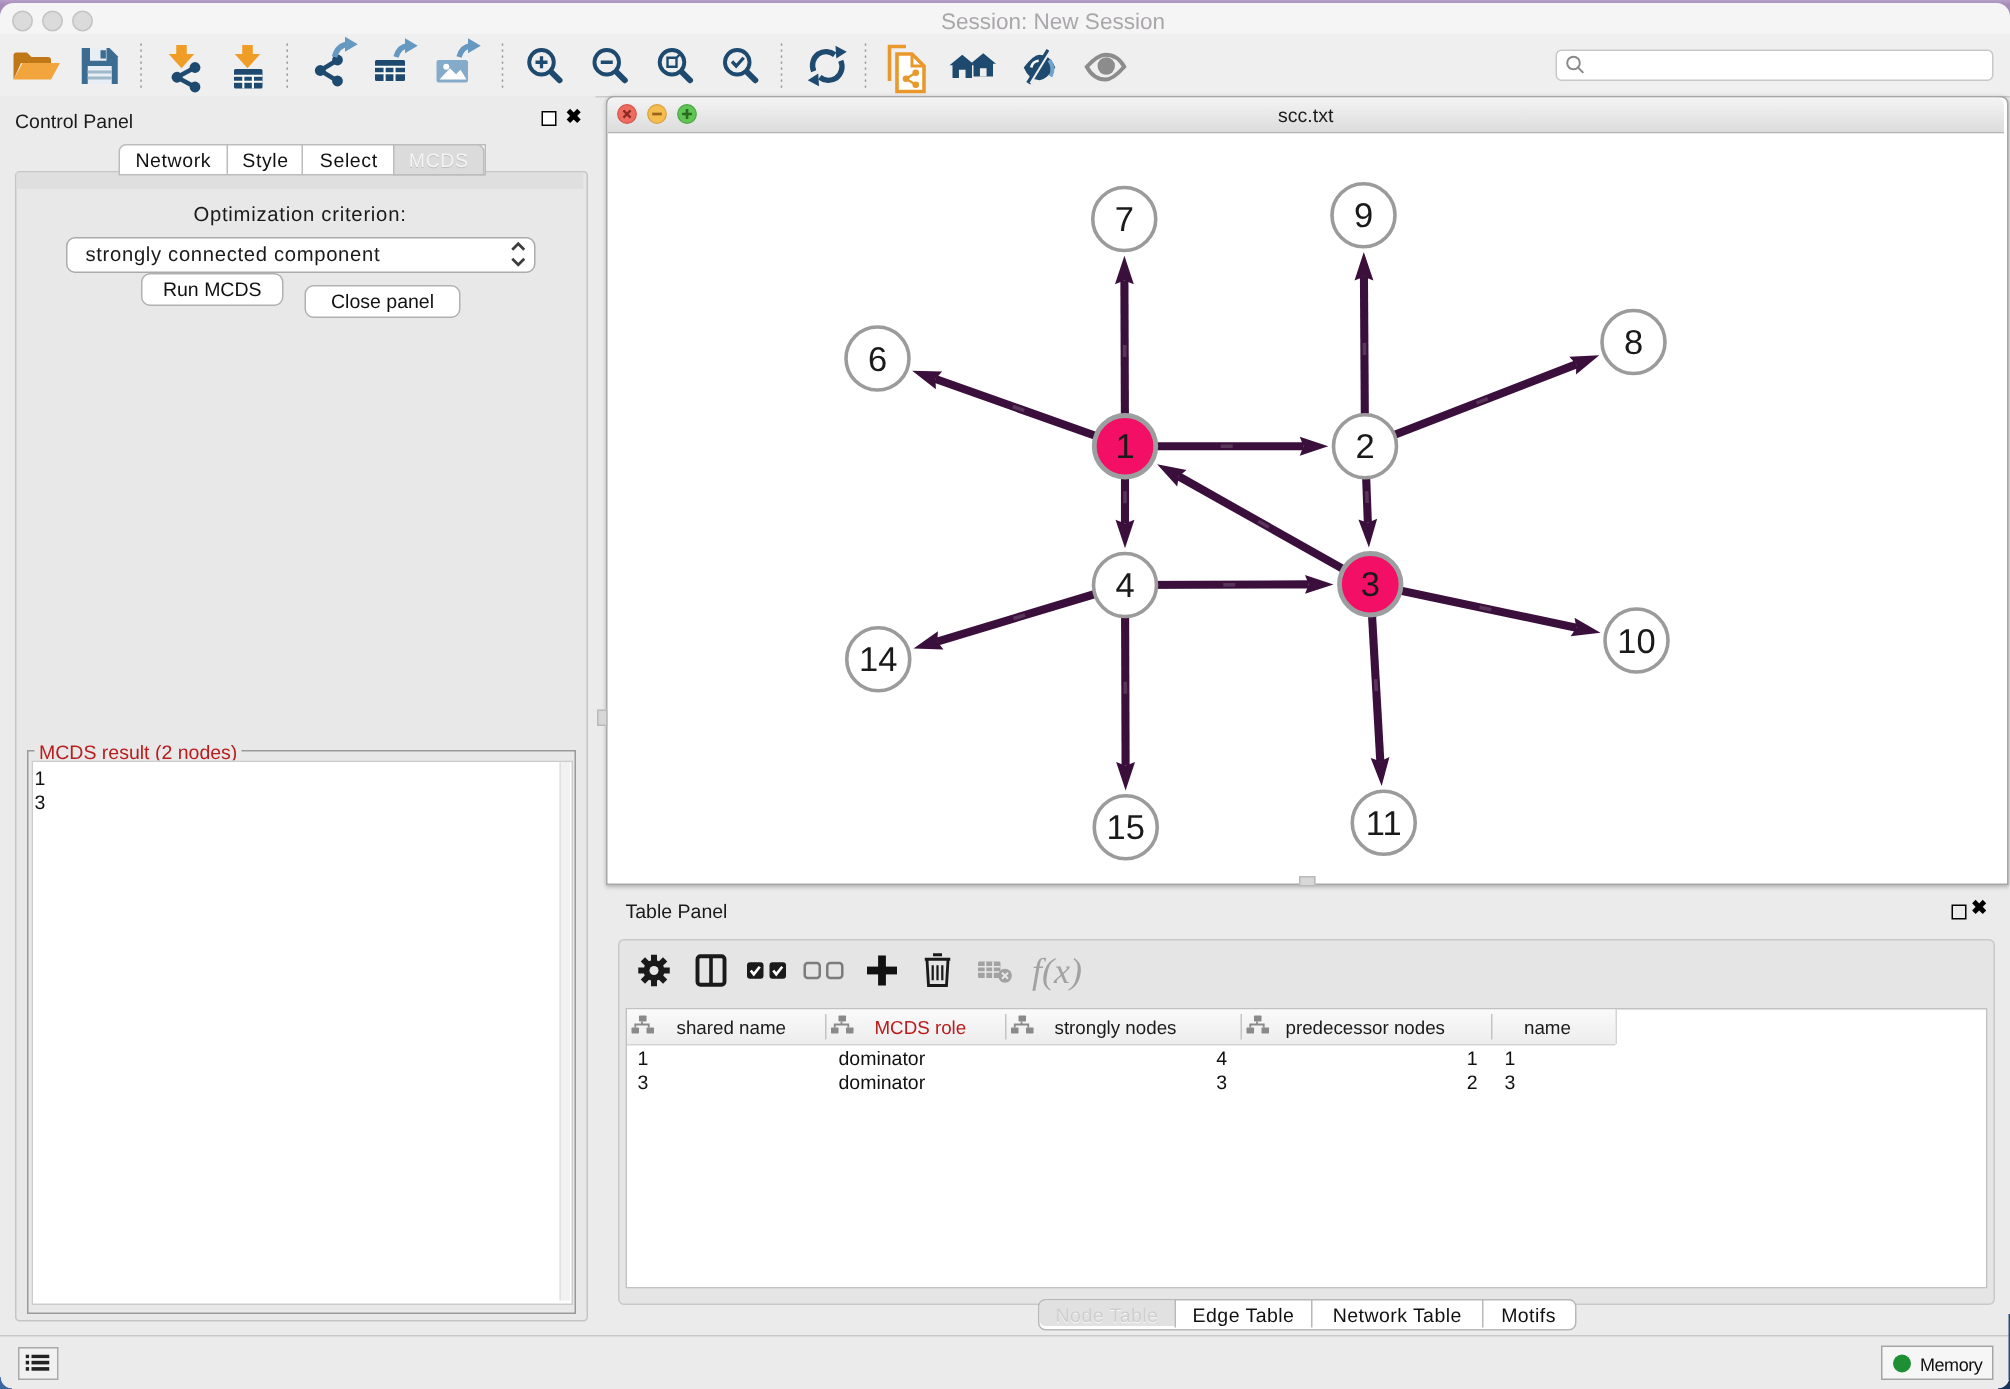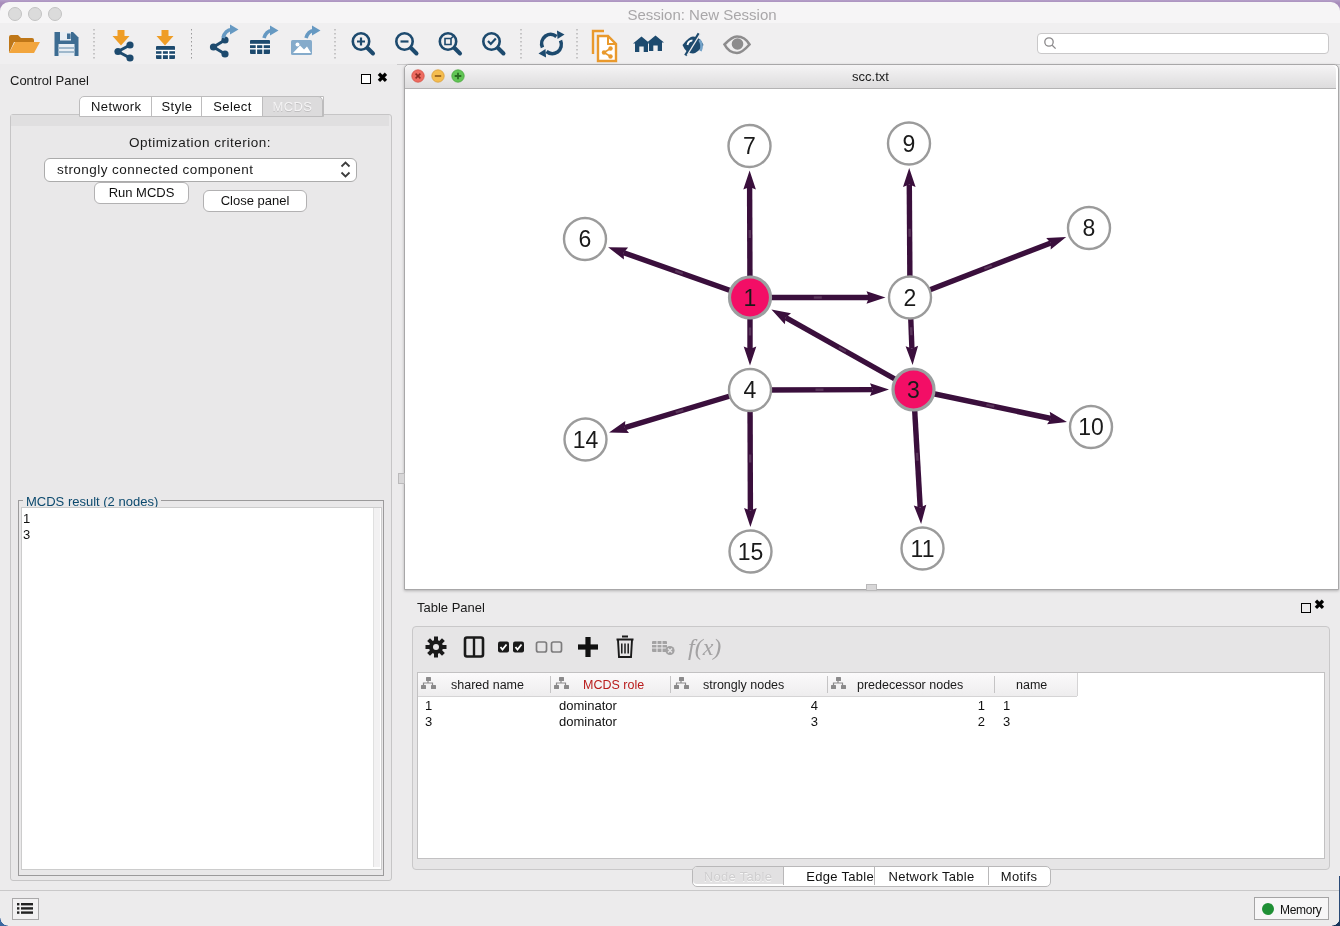--- a/index.html
+++ b/index.html
@@ -169,36 +169,36 @@
 <div class="abs" style="left:361px;top:74px;width:8px;height:8px;border:1.6px solid #000;background:#fff;"></div>
 <div class="abs" style="left:377px;top:70px;font-size:13px;font-weight:bold;color:#000;">✖</div>
 
 <div class="abs" style="left:10px;top:114px;width:380px;height:765px;background:#e9e8e9;border:1px solid #c6c5c6;border-radius:3px;"></div>
 <div class="abs" style="left:11px;top:115px;width:378px;height:11px;background:#e0dfe0;"></div>
 
 <div class="abs" style="left:79px;top:96px;width:243px;height:19px;background:#fff;border:1px solid #bdbcbd;border-radius:5px 0 0 0;"></div>
 <div class="abs" style="left:262px;top:96px;width:59px;height:19px;background:#dcdbdc;border:1px solid #bdbcbd;border-radius:0 5px 0 0;"></div>
 <div class="abs" style="left:151px;top:96px;width:1px;height:20px;background:#bdbcbd;"></div>
 <div class="abs" style="left:201px;top:96px;width:1px;height:20px;background:#bdbcbd;"></div>
-<div class="abs" style="left:79px;top:99px;width:73px;text-align:left;font-size:13px;letter-spacing:0.4px;color:#111;padding-left:12px;">Network</div>
+<div class="abs" style="left:79px;top:99px;width:73px;text-align:center;font-size:13px;letter-spacing:0.4px;color:#111;">Network</div>
 <div class="abs" style="left:152px;top:99px;width:50px;text-align:center;font-size:13px;letter-spacing:0.4px;color:#111;">Style</div>
 <div class="abs" style="left:202px;top:99px;width:61px;text-align:center;font-size:13px;letter-spacing:0.4px;color:#111;">Select</div>
 <div class="abs" style="left:263px;top:99px;width:59px;text-align:center;font-size:13px;letter-spacing:0.4px;color:#f5f4f5;text-shadow:0 1px 0 #c0bfc0;">MCDS</div>
 
 <div class="abs" style="left:10px;top:135px;width:380px;text-align:center;font-size:13.5px;letter-spacing:0.5px;color:#1a1a1a;">Optimization criterion:</div>
 <div class="abs" style="left:44px;top:158px;width:311px;height:22px;background:#fff;border:1px solid #ababab;border-radius:6px;"></div>
 <div class="abs" style="left:57px;top:162px;font-size:13.5px;letter-spacing:0.45px;color:#1a1a1a;">strongly connected component</div>
 <svg class="abs" style="left:339px;top:161px;" width="13" height="17" viewBox="0 0 13 17">
     <path d="M2.5,5.5 L6.5,1.5 L10.5,5.5 M2.5,11.5 L6.5,15.5 L10.5,11.5" fill="none" stroke="#3c3c3c" stroke-width="1.8"></path>
   </svg>
 <div class="abs" style="left:94px;top:182px;width:93px;height:20px;background:#fff;border:1px solid #b2b1b2;border-radius:6px;text-align:center;font-size:13px;color:#111;line-height:20px;">Run MCDS</div>
 <div class="abs" style="left:203px;top:190px;width:102px;height:20px;background:#fff;border:1px solid #b2b1b2;border-radius:6px;text-align:center;font-size:13px;color:#111;line-height:20px;">Close panel</div>
 
 <div class="abs" style="left:18px;top:500px;width:364px;height:374px;border:1px solid #9b9a9b;"></div>
-<div class="abs" style="left:23px;top:494px;background:#e9e8e9;padding:0 3px;font-size:13px;color:#0c4a6e;">MCDS result (2 nodes)</div>
+<div class="abs" style="left:23px;top:494px;background:#e9e8e9;padding:0 3px;font-size:13px;color:#b91c1c;">MCDS result (2 nodes)</div>
 <div class="abs" style="left:21px;top:507px;width:359px;height:361px;background:#fff;border:1px solid #cccccc;"></div>
 <div class="abs" style="left:373px;top:508px;width:6px;height:359px;background:#f2f1f2;border-left:1px solid #e0e0e0;"></div>
 <div class="abs" style="left:23px;top:511px;font-size:13px;color:#111;line-height:16px;">1<br>3</div>
 
 <div class="abs" style="left:0;top:890px;width:1340px;height:1px;background:#c9c8c9;"></div>
 <div class="abs" style="left:12px;top:898px;width:25px;height:20px;background:#f2f1f2;border:1px solid #aaa9aa;"></div>
 <svg class="abs" style="left:17px;top:903px;" width="16" height="11" viewBox="0 0 16 11">
     <g fill="#222">
       <rect x="0" y="0" width="2.4" height="2.4"></rect>
       <rect x="0" y="4.2" width="2.4" height="2.4"></rect>
@@ -395,21 +395,21 @@
 <div class="abs" style="left:768px;top:714px;width:50px;text-align:right;font-size:13px;color:#111;">3</div>
 <div class="abs" style="left:935px;top:714px;width:50px;text-align:right;font-size:13px;color:#111;">2</div>
 <div class="abs" style="left:1003px;top:714px;font-size:13px;color:#111;">3</div>
 
 <div class="abs" style="left:692px;top:866px;width:357px;height:19px;background:#fff;border:1px solid #b9b8b9;border-radius:5px;"></div>
 <div class="abs" style="left:693px;top:867px;width:90px;height:17px;background:#e2e1e2;border-radius:4px 0 0 4px;"></div>
 <div class="abs" style="left:783px;top:866px;width:1px;height:19px;background:#b9b8b9;"></div>
 <div class="abs" style="left:874px;top:866px;width:1px;height:19px;background:#b9b8b9;"></div>
 <div class="abs" style="left:988px;top:866px;width:1px;height:19px;background:#b9b8b9;"></div>
 <div class="abs" style="left:693px;top:869px;width:90px;text-align:center;font-size:13px;letter-spacing:0.3px;color:#cfcecf;text-shadow:0 1px 0 #f8f8f8;">Node Table</div>
-<div class="abs" style="left:784px;top:869px;width:90px;text-align:right;font-size:13px;letter-spacing:0.3px;color:#111;">Edge Table</div>
+<div class="abs" style="left:784px;top:869px;width:90px;text-align:center;font-size:13px;letter-spacing:0.3px;color:#111;">Edge Table</div>
 <div class="abs" style="left:875px;top:869px;width:113px;text-align:center;font-size:13px;letter-spacing:0.3px;color:#111;">Network Table</div>
 <div class="abs" style="left:989px;top:869px;width:60px;text-align:center;font-size:13px;letter-spacing:0.3px;color:#111;">Motifs</div>
 
 <div class="abs" style="left:1254px;top:897px;width:73px;height:21px;background:#f7f6f7;border:1px solid #a5a4a5;"></div>
 <div class="abs" style="left:1262px;top:903px;width:12px;height:12px;border-radius:50%;background:#1f8f35;"></div>
 <div class="abs" style="left:1280px;top:902.5px;font-size:12px;letter-spacing:-0.3px;color:#111;">Memory</div>
 
 <div class="abs" style="left:0;top:918px;width:8px;height:8px;background:radial-gradient(circle at 8px 0px, #ecebec 7.3px, #3b67a0 7.8px);"></div>
 <div class="abs" style="left:1332px;top:918px;width:8px;height:8px;background:radial-gradient(circle at 0px 0px, #ecebec 7.3px, #16355c 7.8px);"></div>
 <div class="abs" style="left:1338.7px;top:876px;width:1.3px;height:44px;background:#2a4a77;"></div>

